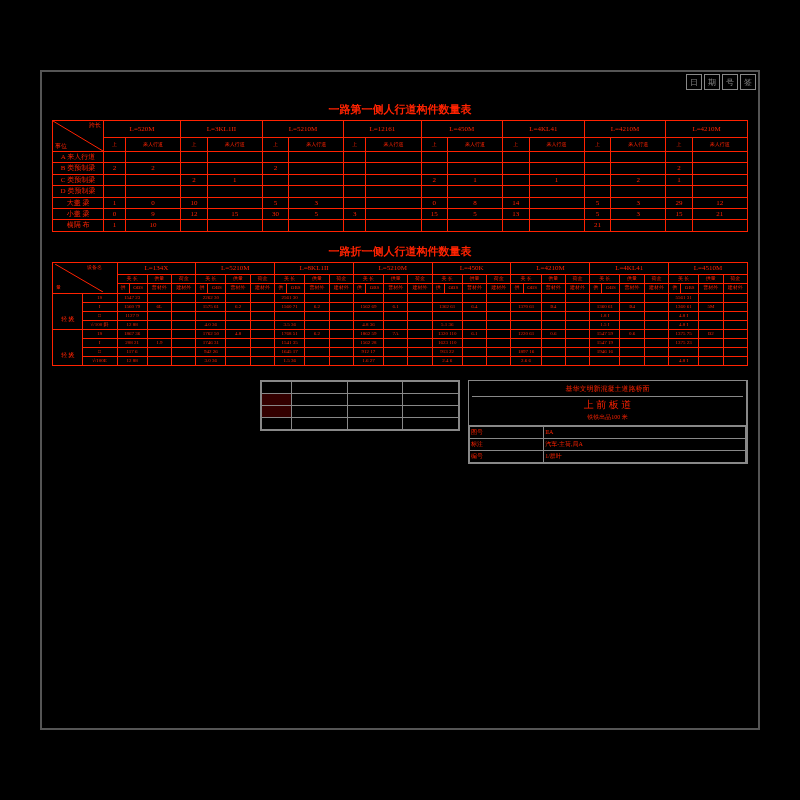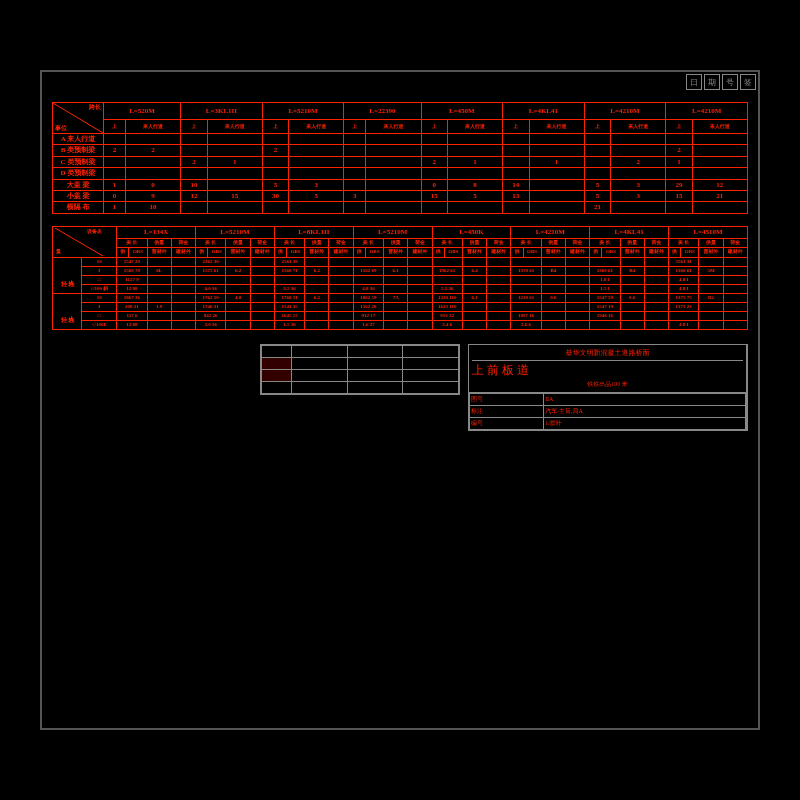--- a/index.html
+++ b/index.html
@@ -54,21 +54,20 @@
       font-weight: bold;
       margin-bottom: 3px;
     }
 
     
     .data-table {
       width: 100%;
       border-collapse: collapse;
       color: #ff2200;
       font-size: 7px;
-      font-weight: bold;
     }
     .data-table td, .data-table th {
       border: 1px solid #ff2200;
       padding: 1px 2px;
       text-align: center;
       color: #ff2200;
       font-size: 7px;
       line-height: 1.2;
       white-space: nowrap;
     }
@@ -117,37 +116,38 @@
   <div class="drawing-area">
 
     <div class="corner-marks">
       <div class="corner-mark">日</div>
       <div class="corner-mark">期</div>
       <div class="corner-mark">号</div>
       <div class="corner-mark">签</div>
     </div>
 
     <div style="margin-top:20px;">
+      <div class="section-title">一路第一侧人行道构件数量表</div>
 
       <table class="data-table">
         <thead>
           <tr>
             <td rowspan="2" style="width:45px; position:relative; padding:0;">
               <div class="diag-cell">
                 <svg width="50" height="30">
                   <line x1="0" y1="0" x2="50" y2="30" stroke="#ff2200" stroke-width="1"></line>
                 </svg>
                 <span class="diag-top">跨长</span>
                 <span class="diag-bottom">事位</span>
               </div>
             </td>
             <td colspan="2">L=520M</td>
             <td colspan="2">L=3KL1II</td>
             <td colspan="2">L=5210M</td>
-            <td colspan="2">L=22390</td>
+            <td colspan="2">L=12161</td>
             <td colspan="2">L=450M</td>
             <td colspan="2">L=4KL41</td>
             <td colspan="2">L=4210M</td>
             <td colspan="2">L=4210M</td>
           </tr>
           <tr>
             <td style="font-size:5px;">上</td>
             <td style="font-size:5px;">来人行道</td>
             <td style="font-size:5px;">上</td>
             <td style="font-size:5px;">来人行道</td>
@@ -298,20 +298,21 @@
               <td></td>
             <td></td>
               <td></td>
           </tr>
         </tbody>
       </table>
     </div>
 
     <div class="section-gap"></div>
     <div>
+      <div class="section-title">一路折一侧人行道构件数量表</div>
 
       <table class="data-table" style="font-size:6px;">
         <thead>
           <tr>
             <td rowspan="3" colspan="2" style="font-size:6px;">
               <div style="position:relative; width:48px; height:28px; overflow:hidden;">
                 <svg width="48" height="28">
                   <line x1="0" y1="0" x2="48" y2="28" stroke="#ff2200" stroke-width="1"></line>
                 </svg>
                 <span style="position:absolute;top:1px;right:1px;font-size:5px;color:#ff2200;">设备名</span>
@@ -645,21 +646,21 @@
               <td style="border:1px solid #888;height:12px;font-size:6px;color:#ff2200;"></td>
             </tr>
           </tbody>
             </table>
         </div>
 
         <div style="border:1px solid #888;width:280px;">
           <div style="display:flex;text-decoration:underline;">
             <div style="flex:1;border-right:1px solid #888;padding:3px;">
               <div style="color:#ff2200;font-size:7px;text-align:center;border-bottom:1px solid #888;padding-bottom:2px;">基华文明新混凝土道路桥面</div>
-              <div style="color:#ff2200;font-size:12px;padding:1px 0;">上 前 板 道</div>
+              <div style="color:#ff2200;font-size:10px;text-align:center;padding:1px 0;">上 前 板 道</div>
               <div style="color:#ff2200;font-size:6px;text-align:center;">铁铁出品100 米</div>
             </div>
           </div>
           <div style="display:flex;border-top:1px solid #888;">
             <div style="flex:1;border-right:1px solid #888;">
               <table style="width:100%;border-collapse:collapse;">
                 <tbody>
                     <tr>
                   <td style="border:1px solid #888;height:10px;font-size:6px;color:#ff2200;padding:1px;">图号</td>
                   <td style="border:1px solid #888;height:10px;font-size:6px;color:#ff2200;padding:1px;">IIA</td>

